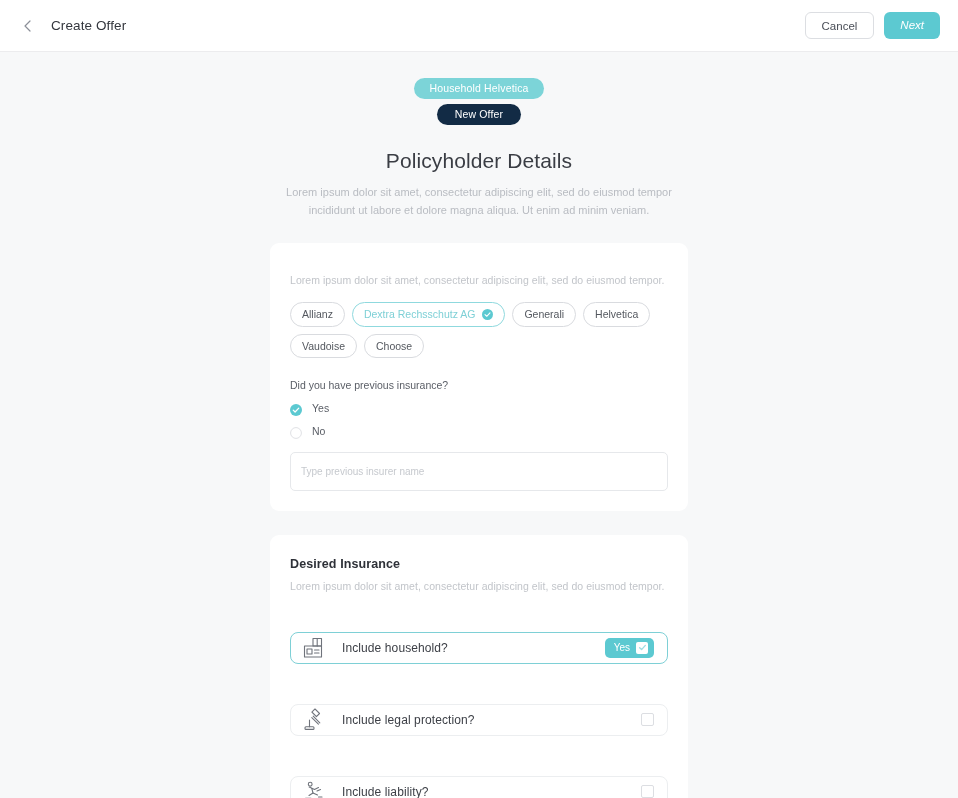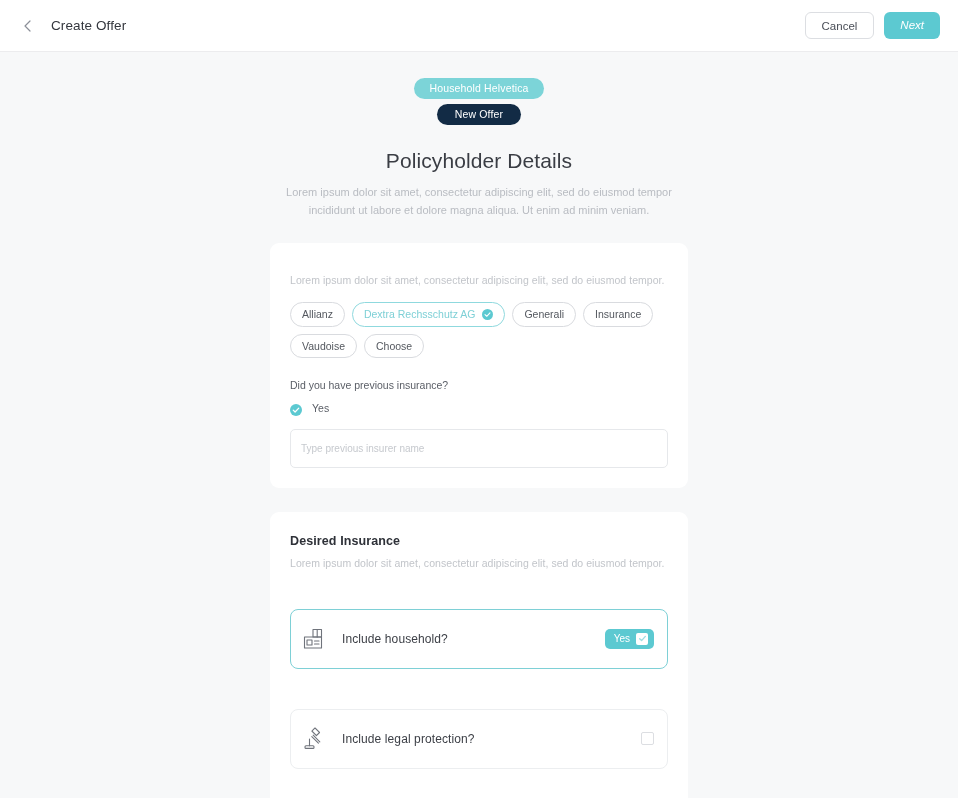--- a/index.html
+++ b/index.html
@@ -217,21 +217,21 @@
   }
   .text-input::placeholder { color: #c6c9ce; }
 
   
   .opt-list { margin-top: 17px; }
   .opt-row {
     display: flex;
     align-items: center;
     border: 1px solid #eceef0;
     border-radius: 8px;
-    height: 60px;
+    height: 32px;
     padding: 0 13px 0 11px;
     margin-bottom: 9px;
     background: #fff;
     cursor: pointer;
     margin-top: 40px;
   }
   .opt-row:last-child { margin-bottom: 0; }
   .opt-row.active {
     border-color: #7ed0d6;
   }
@@ -324,21 +324,21 @@
             <svg viewBox="0 0 16 16">
               <circle cx="8" cy="8" r="8" fill="#5cc9d1"></circle>
               <polyline points="4.4,8.2 6.9,10.6 11.6,5.6" fill="none" stroke="#ffffff" stroke-width="1.6" stroke-linecap="round" stroke-linejoin="round"></polyline>
             </svg>
           </span>
         </span>
         <span class="chip">
           <span>Generali</span>
         </span>
         <span class="chip">
-          <span>Insurance</span>
+          <span>Helvetica</span>
         </span>
         <span class="chip">
           <span>Vaudoise</span>
         </span>
         <span class="chip">
           <span>Choose</span>
         </span>
       </div>
 
       <div class="field-label">Did you have previous insurance?</div>
@@ -346,20 +346,28 @@
       <div class="radio-row">
         <span class="radio">
           <svg viewBox="0 0 16 16">
             <circle cx="8" cy="8" r="8" fill="#5cc9d1"></circle>
             <polyline points="4.3,8.2 6.8,10.7 11.7,5.5" fill="none" stroke="#ffffff" stroke-width="1.7" stroke-linecap="round" stroke-linejoin="round"></polyline>
           </svg>
         </span>
         <span class="rlabel">Yes</span>
       </div>
 
+      <div class="radio-row">
+        <span class="radio">
+          <svg viewBox="0 0 16 16">
+            <circle cx="8" cy="8" r="7.2" fill="#ffffff" stroke="#dcdee2" stroke-width="1.2"></circle>
+          </svg>
+        </span>
+        <span class="rlabel">No</span>
+      </div>
 
       <input class="text-input" type="text" placeholder="Type previous insurer name" style="">
     </div>
 
     <div class="card">
       <div class="card-title">Desired Insurance</div>
       <div class="card-sub">Lorem ipsum dolor sit amet, consectetur adipiscing elit, sed do eiusmod tempor.</div>
 
       <div class="opt-list">
 

